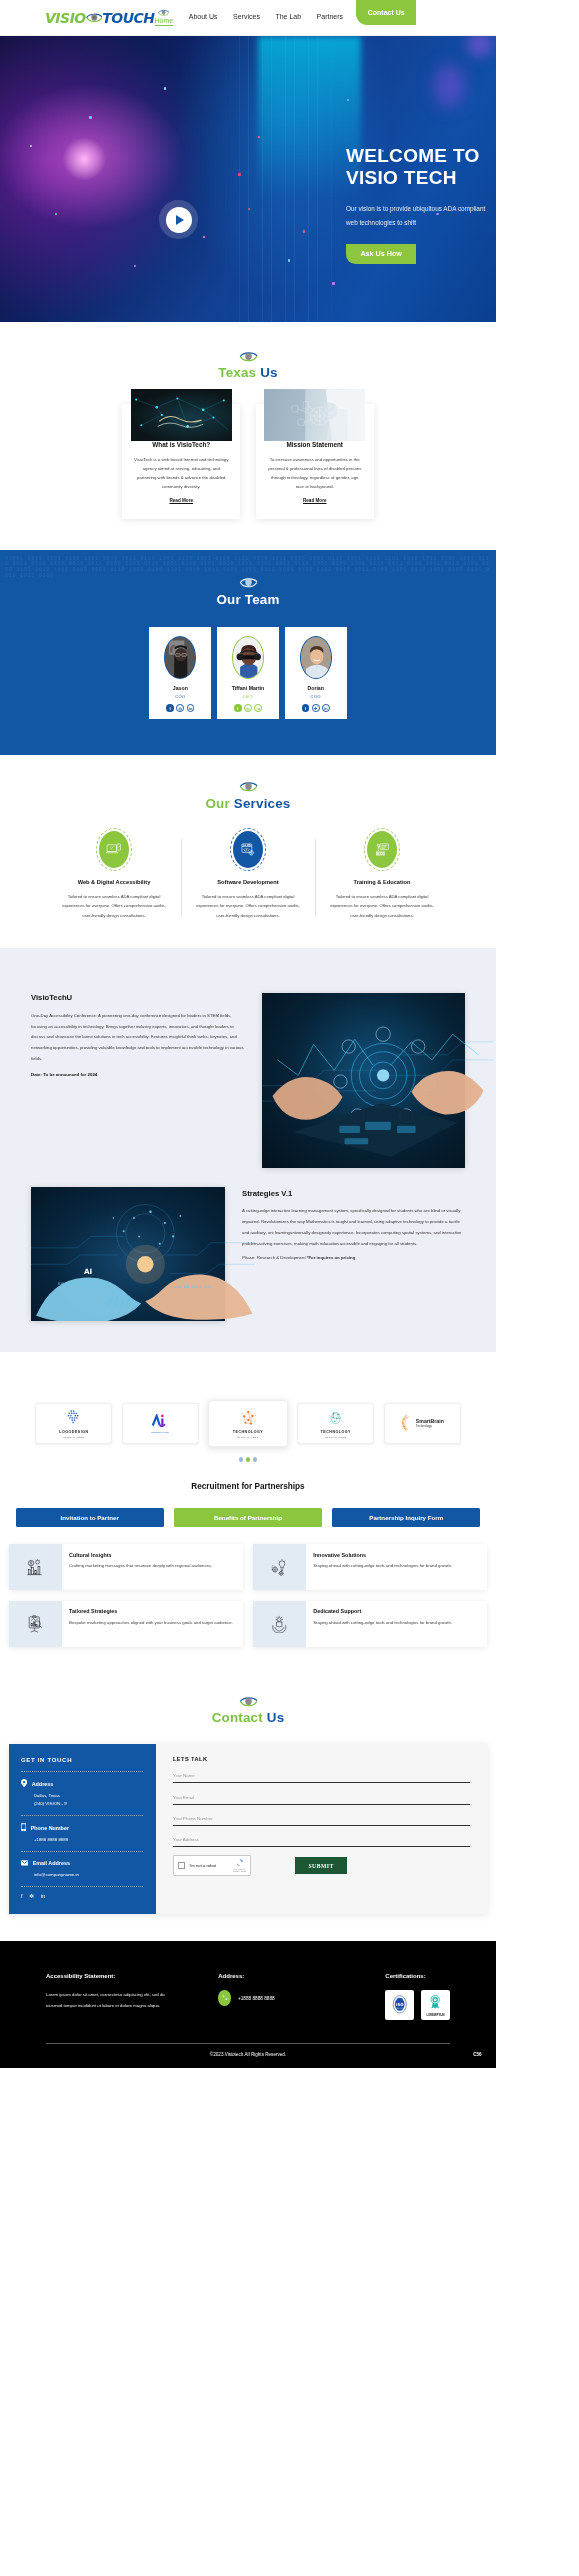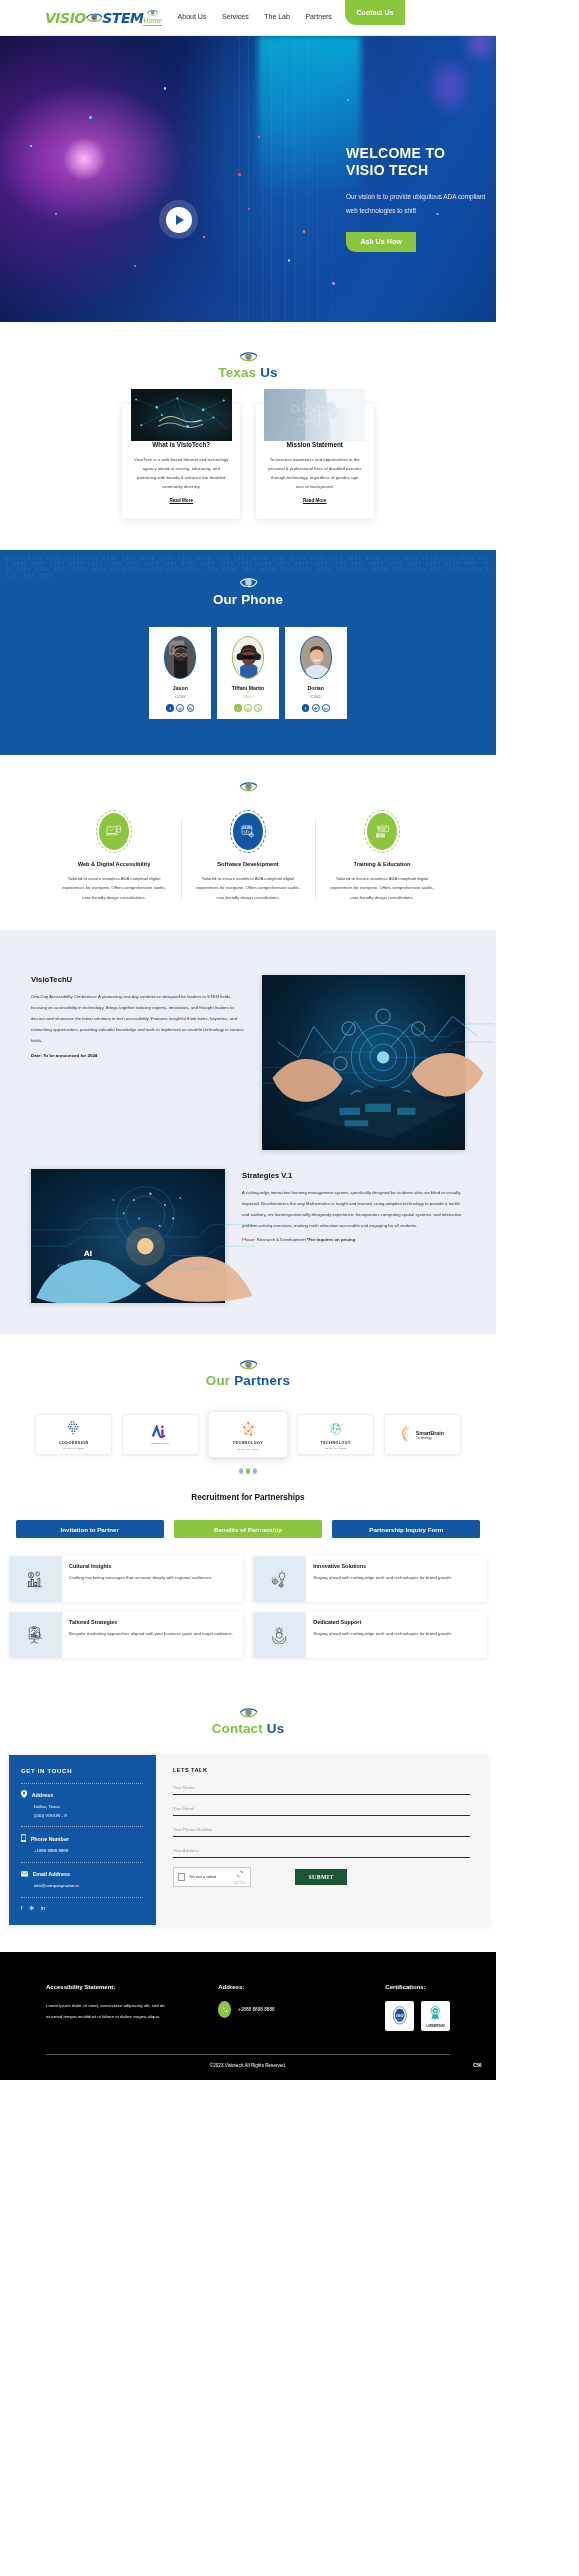--- a/index.html
+++ b/index.html
@@ -81,21 +81,21 @@
   .play-btn .inner {
     width:26px; height:26px; border-radius:50%; background:#fff;
     display:flex; align-items:center; justify-content:center;
   }
   .play-btn .tri {
     width:0;height:0;border-left:8.8px solid #1257a4;border-top:5.7px solid transparent;
     border-bottom:5.7px solid transparent; margin-left:2.6px;
   }
   .hero-content { position:absolute; left:346px; top:109px; width:216px; }
   .hero-title {
-    color:#fff; font-size:14px; line-height:1.18; font-weight:bold;
+    color:#fff; font-size:19px; line-height:1.18; font-weight:bold;
     letter-spacing:0.3px; font-family:"Liberation Sans",sans-serif;
   }
   .hero-sub { color:#e6ecf7; font-size:6.4px; line-height:2.1; margin-top:12.4px; width:155px; }
   .ask-btn {
     margin-top:14.4px; background:#8cc63f; color:#fff; font-weight:bold; font-size:7.2px;
     border:none; padding:5.7px 14.4px; border-radius:0 0 0 9.3px; cursor:pointer;
   }
 
   
   .sec-head { text-align:center; }
@@ -278,21 +278,21 @@
     <div class="logo">
       <span class="g">VISIO</span>
       <span class="logo-eye">
         <svg viewBox="0 0 44 28" width="16.5" height="15.5">
           <path d="M2 13 C10 2, 34 2, 42 11" stroke="#1257a4" stroke-width="3" fill="none" stroke-linecap="round"></path>
           <path d="M3 15 C11 27, 34 27, 42 14" stroke="#7dc242" stroke-width="3" fill="none" stroke-linecap="round"></path>
           <ellipse cx="22" cy="13" rx="8" ry="9" fill="#8b8b8b"></ellipse>
           <ellipse cx="22" cy="13" rx="4" ry="5" fill="#6d6d6d"></ellipse>
         </svg>
       </span>
-      <span class="b">STEM</span>
+      <span class="b">TOUCH</span>
     </div>
     <div class="header-right">
       <nav class="nav">
         <div class="nav-home-wrap">
           <span class="nav-home-icon">
             <svg viewBox="0 0 44 28" width="11.3" height="7.7">
               <path d="M2 13 C10 2, 34 2, 42 11" stroke="#1257a4" stroke-width="3" fill="none" stroke-linecap="round"></path>
               <path d="M3 15 C11 27, 34 27, 42 14" stroke="#7dc242" stroke-width="3" fill="none" stroke-linecap="round"></path>
               <ellipse cx="22" cy="13" rx="7" ry="8" fill="#8b8b8b"></ellipse>
             </svg>
@@ -426,21 +426,21 @@
       01001 0110 1001 0100 1101 0010 1011 0100 1001 0110 1001 0100 1101 0010 1011 0100 1001 0110 1001 0100 1101 0010 1011 0100 1001 0110 1001 0100 1101 0010 1011 0100 1001 0110 1001 0100 1101 0010 1011 0100 1001 0110 1001 0100 1101 0010 1011 0100 1001 0110 1001 0100 1101 0010 1011 0100 1001 0110 1001 0100 1101 0010 1011 0100 1001 0110 1001 0100 1101 0010 1011 0100 1001 0110 1001 0100 1101 0010 1011 0100
     </div>
     <div class="sec-head" style="position:relative">
       <div class="sec-eye">
         <svg viewBox="0 0 44 28" width="23" height="11.3">
           <path d="M2 13 C10 2, 34 2, 42 11" stroke="#ffffff" stroke-width="3" fill="none" stroke-linecap="round"></path>
           <path d="M3 15 C11 27, 34 27, 42 14" stroke="#d7e6f6" stroke-width="3" fill="none" stroke-linecap="round"></path>
           <ellipse cx="22" cy="13" rx="8" ry="9" fill="#b9cfe6"></ellipse>
         </svg>
       </div>
-      <div class="sec-title white">Our Phone</div>
+      <div class="sec-title white">Our Team</div>
     </div>
     <div class="team-cards">
       <div class="team-card">
         <div class="avatar" style="background:linear-gradient(160deg,#6f6f6f,#2b2b2b)">
           <svg viewBox="0 0 63 83" width="32" height="43">
             <rect width="63" height="83" fill="#555"></rect>
             <rect x="8" y="6" width="30" height="28" fill="#e4e4e4" opacity=".35"></rect>
             <path d="M18 36 q13 -12 26 0 l0 47 l-26 0 Z" fill="#1b1b1b"></path>
             <ellipse cx="31" cy="34" rx="12" ry="13" fill="#3c2f2a"></ellipse>
             <path d="M19 24 q12 -9 24 0 l0 -5 q-12 -7 -24 0 Z" fill="#111"></path>
@@ -501,20 +501,24 @@
   </section>
 
   <section class="services">
     <div class="sec-head">
       <div class="sec-eye">
         <svg viewBox="0 0 44 28" width="23" height="11.3">
           <path d="M2 13 C10 2, 34 2, 42 11" stroke="#1257a4" stroke-width="3" fill="none" stroke-linecap="round"></path>
           <path d="M3 15 C11 27, 34 27, 42 14" stroke="#7dc242" stroke-width="3" fill="none" stroke-linecap="round"></path>
           <ellipse cx="22" cy="13" rx="8" ry="9" fill="#8b8b8b"></ellipse>
         </svg>
+      </div>
+      <div class="sec-title">
+        <span class="g">Our</span>
+        <span class="b">Services</span>
       </div>
     </div>
     <div class="svc-row">
       <div class="svc">
         <div class="svc-circle green">
           <svg viewBox="0 0 34 30" width="15.5" height="13.4" fill="none" stroke="#fff" stroke-width="1.4">
             <rect x="2" y="4" width="21" height="15" rx="1.5"></rect>
             <path d="M0 22 L26 22 L23 19 L2 19 Z"></path>
             <path d="M9 10 l2.5 2.5 L16 8"></path>
             <rect x="24" y="2" width="8" height="14" rx="1.5"></rect>
@@ -648,33 +652,20 @@
         <div class="lab-h">Strategies V.1</div>
         <div class="lab-p">A cutting-edge interactive learning management system,  specifically designed for students who are blind or visually impaired. Revolutionizes the way Mathematics is taught and learned, using adaptive  technology to provide a tactile and auditory, uni learninguniversally  designedy experience. Incorporates computing spatial systems, and  interactive problem-solving exercises, making math education accessible  and engaging for all students.</div>
         <div class="lab-p" style="margin-top:3.1px">
           <span>Phase: Research &amp; Development </span><b>*For inquires on pricing</b>
         </div>
       </div>
     </div>
   </section>
 
   <section class="partners">
-    <div class="sec-head">
-      <div class="sec-eye">
-        <svg viewBox="0 0 44 28" width="23" height="11.3">
-          <path d="M2 13 C10 2, 34 2, 42 11" stroke="#1257a4" stroke-width="3" fill="none" stroke-linecap="round"></path>
-          <path d="M3 15 C11 27, 34 27, 42 14" stroke="#7dc242" stroke-width="3" fill="none" stroke-linecap="round"></path>
-          <ellipse cx="22" cy="13" rx="8" ry="9" fill="#8b8b8b"></ellipse>
-        </svg>
-      </div>
-      <div class="sec-title">
-        <span class="g">Our</span>
-        <span class="b">Partners</span>
-      </div>
-    </div>
     <div class="p-row">
       <div class="p-card">
         <span>
           <svg viewBox="0 0 40 36" width="18.5" height="16.5">
             <g fill="#2a62ad">
               <rect x="12" y="3" width="3" height="3"></rect>
                 <rect x="17" y="3" width="3" height="3"></rect>
               <rect x="8" y="8" width="3" height="3"></rect>
                 <rect x="13" y="8" width="3" height="3"></rect>
               <rect x="18" y="8" width="3" height="3"></rect>

